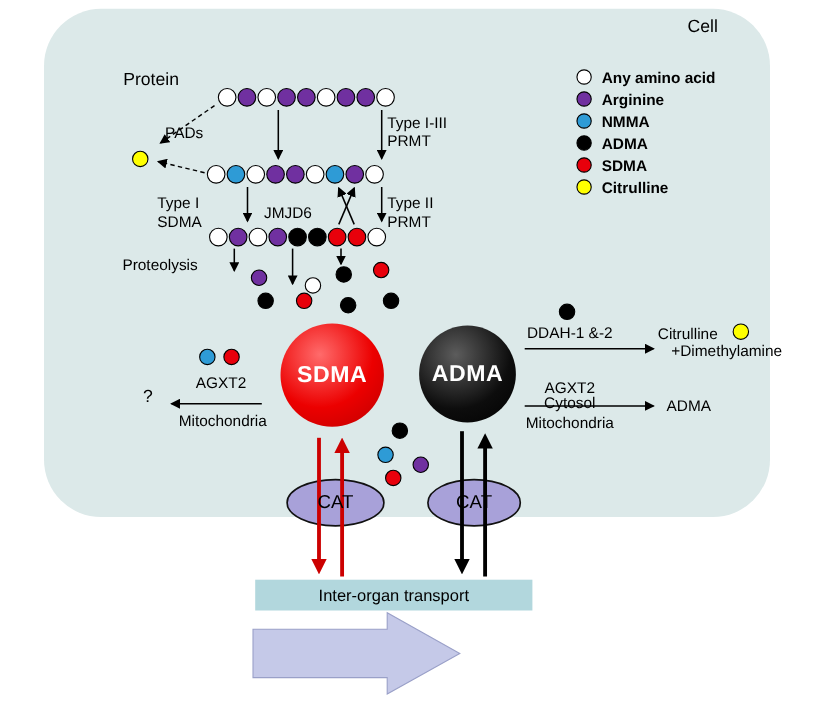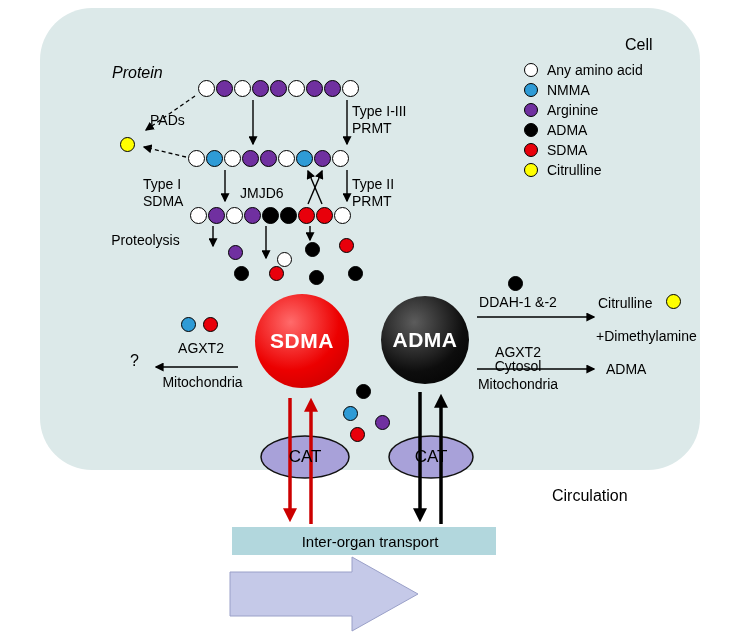--- a/index.html
+++ b/index.html
@@ -14,27 +14,27 @@
   .chain{position:absolute;display:flex;gap:1px;z-index:4;}
   .chain .bead{width:17px;height:17px;}
   .big-circle{position:absolute;border-radius:50%;display:flex;align-items:center;justify-content:center;
               color:#fff;font-weight:bold;font-size:21px;z-index:3;letter-spacing:.5px;}
   .sdma-circle{left:255px;top:294px;width:94px;height:94px;
                background:radial-gradient(circle at 38% 30%, #ff6b6b 0%, #ec0000 55%, #bd0000 100%);}
   .adma-circle{left:381px;top:296px;width:88px;height:88px;
                background:radial-gradient(circle at 38% 30%, #5c5c5c 0%, #0d0d0d 60%, #000 100%);}
   .cat-label{position:absolute;width:44px;text-align:center;font-size:17px;color:#000;z-index:6;}
   .box{position:absolute;display:flex;align-items:center;justify-content:center;z-index:4;color:#000;}
-  .inter-organ{left:232px;top:527px;width:252px;height:28px;background:#b2d7dd;font-size:15px;padding-left:12px;}
+  .inter-organ{left:232px;top:527px;width:252px;height:28px;background:#b2d7dd;font-size:15px;}
   .renal{left:430px;top:582px;width:162px;height:35px;background:#ced2ef;border:1px solid #30306e;font-size:16px;}
   .arrow-caption{position:absolute;left:238px;top:577px;width:112px;text-align:center;font-size:13px;line-height:1.35;z-index:4;}
   .legend{position:absolute;left:524px;top:60px;z-index:4;}
   .legend-row{display:flex;align-items:center;gap:9px;height:20px;}
   .legend-row .bead{width:14px;height:14px;flex:0 0 auto;}
-  .legend-label{font-size:14px;color:#000;}
+  .legend-label{font-size:14px;color:#000;font-weight:bold;}
   .z6{z-index:6;}
 </style>
 </head>
 <body>
 
 <div id="canvas">
 
   <div class="cell-bg"></div>
 
   <svg id="arrows" width="740" height="643">
@@ -73,51 +73,50 @@
     <ellipse cx="431" cy="457" rx="42" ry="21" fill="#a8a1d9" stroke="#111" stroke-width="1.5"></ellipse>
 
     <line x1="290" y1="398" x2="290" y2="518" stroke="#cc0000" stroke-width="3.5" marker-end="url(#ahlr)"></line>
     <line x1="311" y1="524" x2="311" y2="402" stroke="#cc0000" stroke-width="3.5" marker-end="url(#ahlr)"></line>
     <line x1="420" y1="392" x2="420" y2="518" stroke="#000" stroke-width="3.5" marker-end="url(#ahlb)"></line>
     <line x1="441" y1="524" x2="441" y2="398" stroke="#000" stroke-width="3.5" marker-end="url(#ahlb)"></line>
 
     <polygon points="230,572 352,572 352,557 418,594 352,631 352,616 230,616" fill="#c5c9e8" stroke="#9aa0c8" stroke-width="1"></polygon>
   </svg>
 
-  <div class="label big z6" style="left:625px;top:16px;width:60px;margin-top:20px;">Cell</div>
-  <div class="label big z6" style="left:552px;top:487px;width:110px;">Circulation</div>
+  <div class="label big z6" style="left:625px;top:16px;width:60px;">Cell</div>
 
   <div class="legend">
     <div class="legend-row">
       <span class="bead" style="background-color: rgb(255, 255, 255);"></span>
       <span class="legend-label">Any amino acid</span>
     </div>
     <div class="legend-row">
+      <span class="bead" style="background-color: rgb(112, 48, 160);"></span>
+      <span class="legend-label">Arginine</span>
+    </div>
+    <div class="legend-row">
       <span class="bead" style="background-color: rgb(46, 155, 214);"></span>
       <span class="legend-label">NMMA</span>
-    </div>
-    <div class="legend-row">
-      <span class="bead" style="background-color: rgb(112, 48, 160);"></span>
-      <span class="legend-label">Arginine</span>
     </div>
     <div class="legend-row">
       <span class="bead" style="background-color: rgb(0, 0, 0);"></span>
       <span class="legend-label">ADMA</span>
     </div>
     <div class="legend-row">
       <span class="bead" style="background-color: rgb(232, 0, 11);"></span>
       <span class="legend-label">SDMA</span>
     </div>
     <div class="legend-row">
       <span class="bead" style="background-color: rgb(255, 255, 0);"></span>
       <span class="legend-label">Citrulline</span>
     </div>
   </div>
 
-  <div class="label big" style="left:112px;top:64px;width:70px;font-style:italic;">Protein</div>
+  <div class="label big" style="left:112px;top:64px;width:70px;">Protein</div>
   <div class="chain" style="left:198px;top:80px;">
       <span class="bead" style="background-color: rgb(255, 255, 255);"></span>
       <span class="bead" style="background-color: rgb(112, 48, 160);"></span>
       <span class="bead" style="background-color: rgb(255, 255, 255);"></span>
       <span class="bead" style="background-color: rgb(112, 48, 160);"></span>
       <span class="bead" style="background-color: rgb(112, 48, 160);"></span>
       <span class="bead" style="background-color: rgb(255, 255, 255);"></span>
       <span class="bead" style="background-color: rgb(112, 48, 160);"></span>
       <span class="bead" style="background-color: rgb(112, 48, 160);"></span>
       <span class="bead" style="background-color: rgb(255, 255, 255);"></span>
@@ -155,21 +154,21 @@
 PRMT</div>
   <div class="label" style="left:103px;top:232px;width:85px;text-align:center;">Proteolysis</div>
 
   <div class="label c" style="left:170px;top:340px;width:62px;">AGXT2</div>
   <div class="label big" style="left:130px;top:352px;width:20px;">?</div>
   <div class="label c" style="left:155px;top:374px;width:95px;">Mitochondria</div>
 
   <div class="label c" style="left:468px;top:294px;width:100px;">DDAH-1 &amp;-2</div>
   <div class="label c" style="left:478px;top:322px;width:80px;margin-top:36px;">Cytosol</div>
   <div class="label" style="left:598px;top:295px;width:70px;">Citrulline</div>
-  <div class="label" style="left:596px;top:328px;width:115px;">+Dimethylamine</div>
+  <div class="label" style="left:596px;top:311px;width:115px;text-align:right;">+Dimethylamine</div>
   <div class="label c" style="left:478px;top:344px;width:80px;">AGXT2</div>
   <div class="label c" style="left:468px;top:376px;width:100px;">Mitochondria</div>
   <div class="label" style="left:606px;top:361px;width:60px;">ADMA</div>
 
   <div class="big-circle sdma-circle">SDMA</div>
   <div class="big-circle adma-circle">ADMA</div>
 
   <div class="cat-label" style="left:283px;top:447px;">CAT</div>
   <div class="cat-label" style="left:409px;top:447px;">CAT</div>
 

